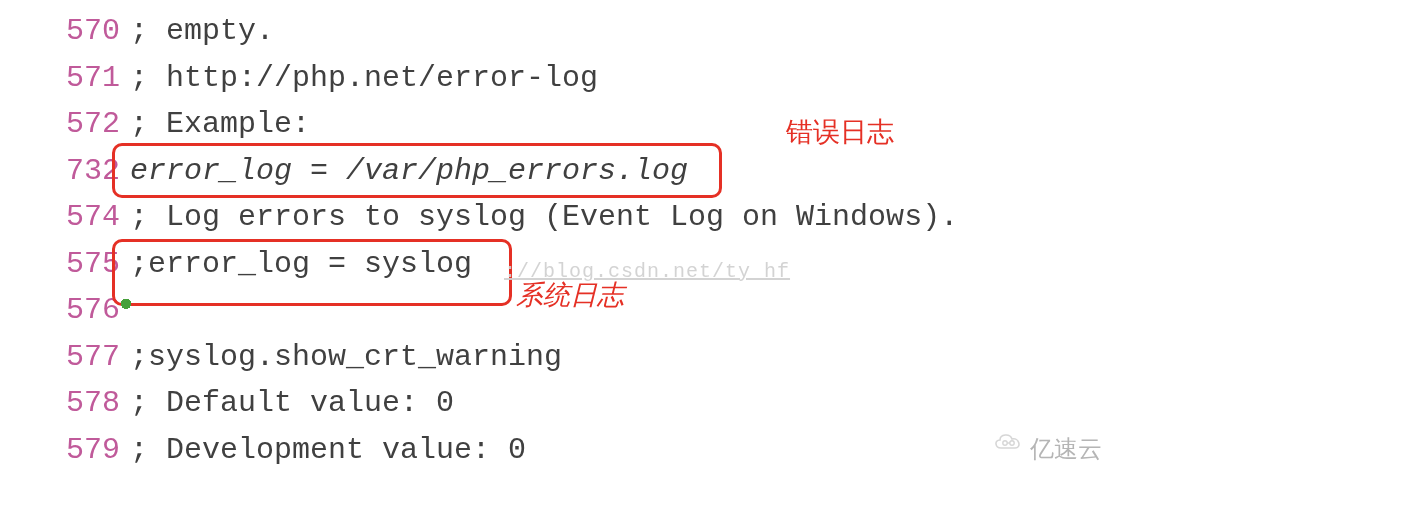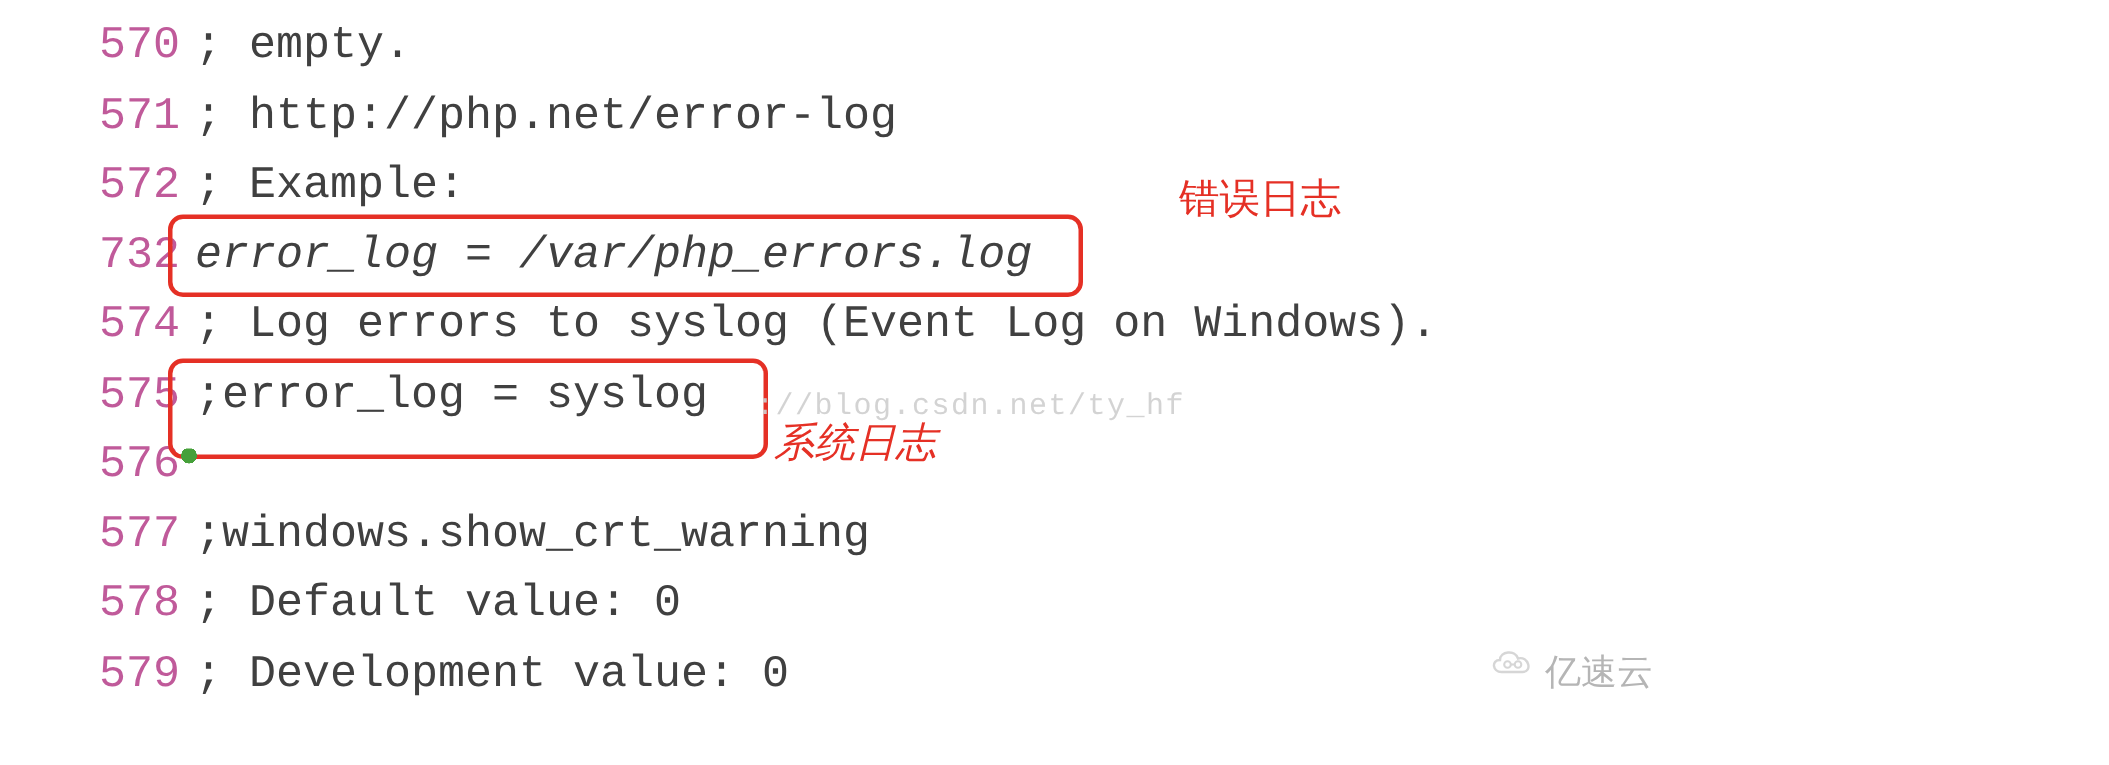--- a/index.html
+++ b/index.html
@@ -47,20 +47,21 @@
     pointer-events: none;
   }
   .watermark-text {
     position: absolute;
     color: #cfcfcf;
     font-family: "Courier New", monospace;
     font-size: 20px;
     letter-spacing: 1px;
     pointer-events: none;
     opacity: 0.9;
+    text-decoration: underline;
   }
   .caret-mark {
     position: absolute;
     width: 12px;
     height: 12px;
     background: radial-gradient(circle at 50% 40%, #46a03a 0 55%, transparent 56%);
     pointer-events: none;
   }
   .with-block-cursor {
     position: relative;
@@ -124,21 +125,21 @@
     <span class="code">;error_log = syslog</span>
   </div>
 
   <div class="line">
     <span class="gutter">576</span>
     <span class="code"></span>
   </div>
 
   <div class="line">
     <span class="gutter">577</span>
-    <span class="code">;windows.show_crt_warning</span>
+    <span class="code">;syslog.show_crt_warning</span>
   </div>
 
   <div class="line">
     <span class="gutter">578</span>
     <span class="code">; Default value: 0</span>
   </div>
 
   <div class="line">
     <span class="gutter">579</span>
     <span class="code">; Development value: 0</span>

